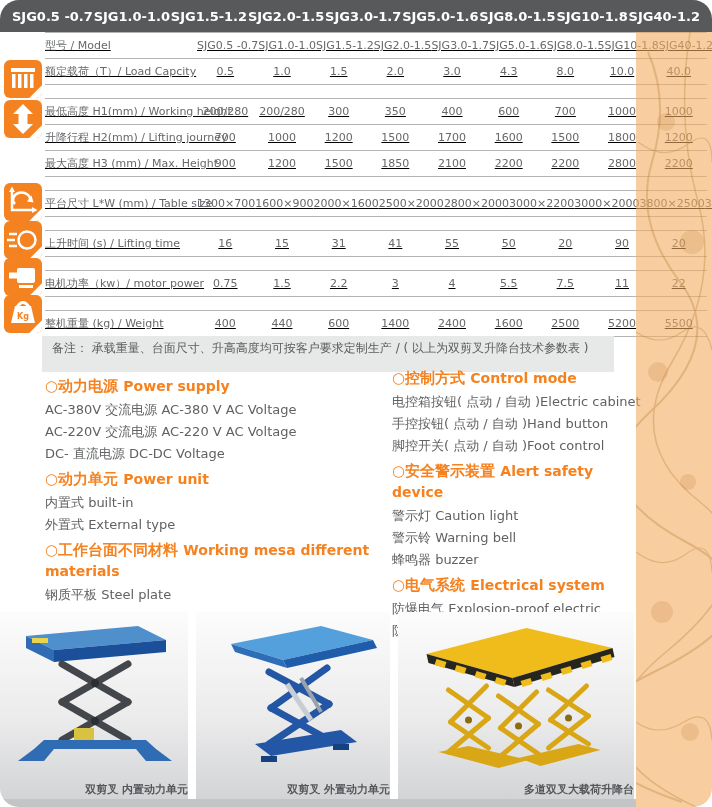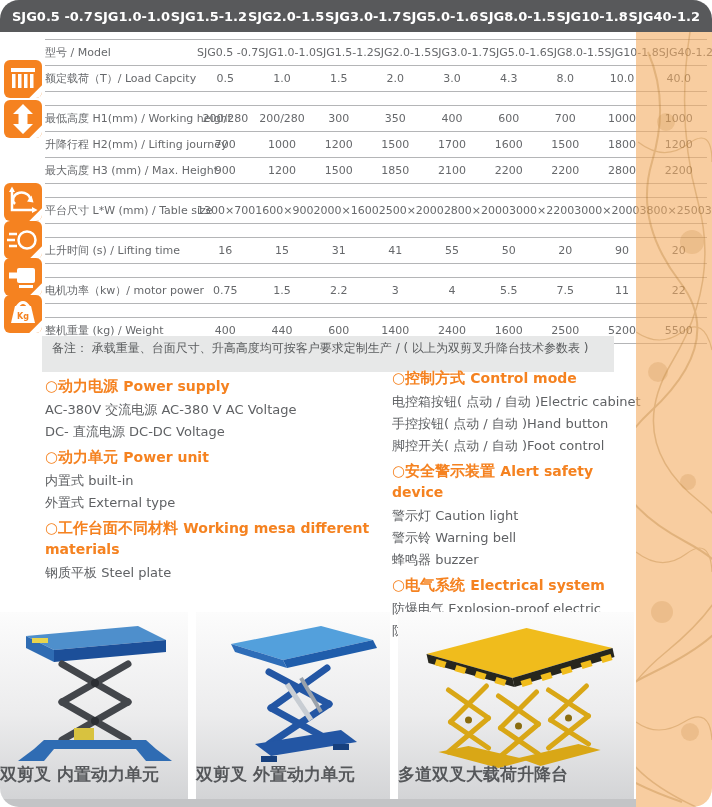--- a/index.html
+++ b/index.html
@@ -18,21 +18,21 @@
   .band svg{display:block;width:100%;height:100%;}
 
   
   .spec-icon{position:absolute;left:4px;width:38px;height:38px;background:#f58220;
              border-radius:6px;overflow:hidden;z-index:3;}
   .spec-icon::after{content:"";position:absolute;right:-9px;bottom:-9px;width:18px;height:18px;
              background:#fff;transform:rotate(45deg);}
   .i1{top:60px}.i2{top:100px}.i3{top:183px}.i4{top:221px}.i5{top:258px}.i6{top:295px}
 
   
-  .spec-table{position:absolute;left:45px;top:39px;width:662px;z-index:1;}
+  .spec-table{position:absolute;left:45px;top:32px;width:662px;z-index:1;text-decoration:underline;}
   .tgroup{border-top:1px solid #b4b5b7;margin-bottom:13px;}
   .trow{display:flex;align-items:center;height:25px;border-bottom:1px solid #b4b5b7;
         font-size:11px;color:#66686b;}
   .tlabel{width:152px;flex:none;white-space:nowrap;}
   .tvals{flex:1;display:flex;}
   .tvals span{flex:1;text-align:center;white-space:nowrap;}
 
   .note-bar{position:absolute;left:42px;top:336px;width:572px;height:36px;background:#e7e8e8;
             color:#5a5c5e;font-size:12px;line-height:24px;padding:0 10px;box-sizing:border-box;
             white-space:nowrap;overflow:hidden;z-index:1;}
@@ -45,22 +45,22 @@
   .sec-head .bullet{font-weight:normal;}
   .sec-head .en{font-size:14px;}
   .sec-item{font-size:13px;color:#5f6164;line-height:22px;white-space:nowrap;}
 
   
   .gallery{position:absolute;left:0;top:612px;width:712px;height:195px;z-index:1;}
   .panel{position:absolute;top:0;height:187px;
          background:linear-gradient(180deg,#fcfcfc 0%,#ececed 55%,#d3d4d6 100%);}
   .p1{left:0;width:188px}.p2{left:196px;width:194px}.p3{left:398px;width:236px}
   .panel .pic{position:absolute;top:8px;left:50%;transform:translateX(-50%);}
-  .caption{position:absolute;bottom:13px;left:0;width:100%;text-align:left;
-           font-size:17px;font-weight:bold;color:#55575a;white-space:nowrap;}
+  .caption{position:absolute;bottom:2px;left:0;width:100%;text-align:right;
+           font-size:11px;font-weight:bold;color:#55575a;white-space:nowrap;}
   .gallery-strip{position:absolute;left:0;top:187px;width:636px;height:8px;background:#c3c4c6;}
 </style>
 </head>
 <body>
 
 <div id="page">
 
   <div class="topbar">
     <span>SJG0.5 -0.7</span>
     <span>SJG1.0-1.0</span>
@@ -259,20 +259,21 @@
       </div>
     </div>
   </div>
 
   <div class="note-bar">备注： 承载重量、台面尺寸、升高高度均可按客户要求定制生产 / ( 以上为双剪叉升降台技术参数表 )</div>
 
   <div class="cols">
     <div class="col-left">
       <div class="sec-head"><span class="bullet">○</span><span>动力电源</span> <span class="en">Power supply</span></div>
       <div class="sec-item">AC-380V 交流电源 AC-380 V AC Voltage</div>
+      <div class="sec-item">AC-220V 交流电源 AC-220 V AC Voltage</div>
       <div class="sec-item">DC- 直流电源 DC-DC Voltage</div>
       <div class="sec-head"><span class="bullet">○</span><span>动力单元</span> <span class="en">Power unit</span></div>
       <div class="sec-item">内置式  built-in</div>
       <div class="sec-item">外置式   External type</div>
       <div class="sec-head"><span class="bullet">○</span><span>工作台面不同材料</span> <span class="en">Working mesa different materials</span></div>
       <div class="sec-item">钢质平板 Steel plate</div>
     </div>
     <div class="col-right">
       <div class="sec-head"><span class="bullet">○</span><span>控制方式</span> <span class="en">Control mode</span></div>
       <div class="sec-item">电控箱按钮( 点动 / 自动 )Electric cabinet</div>

